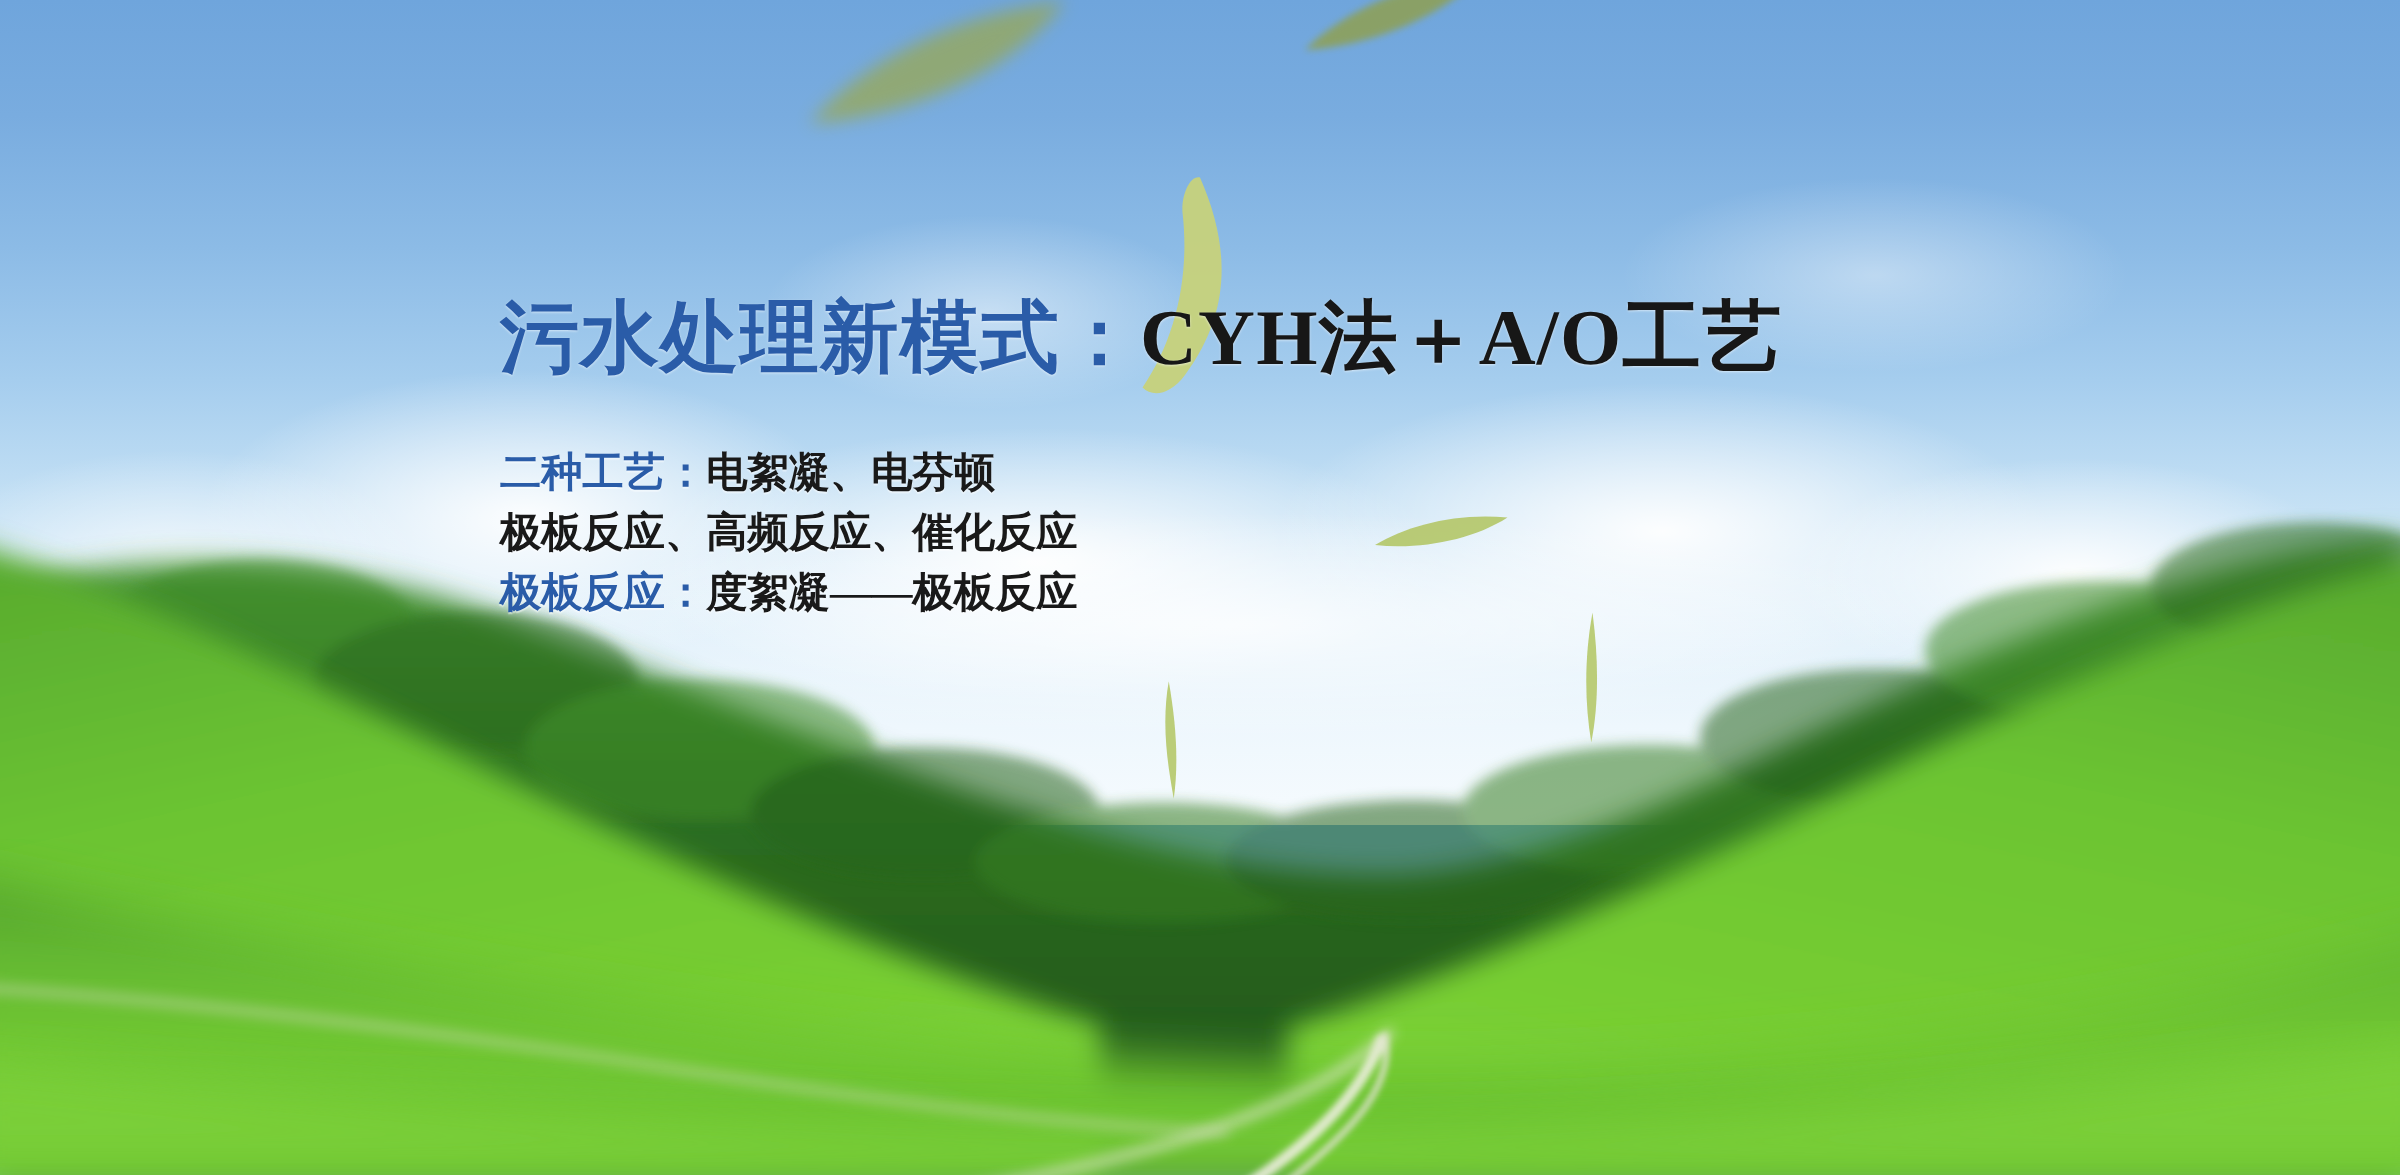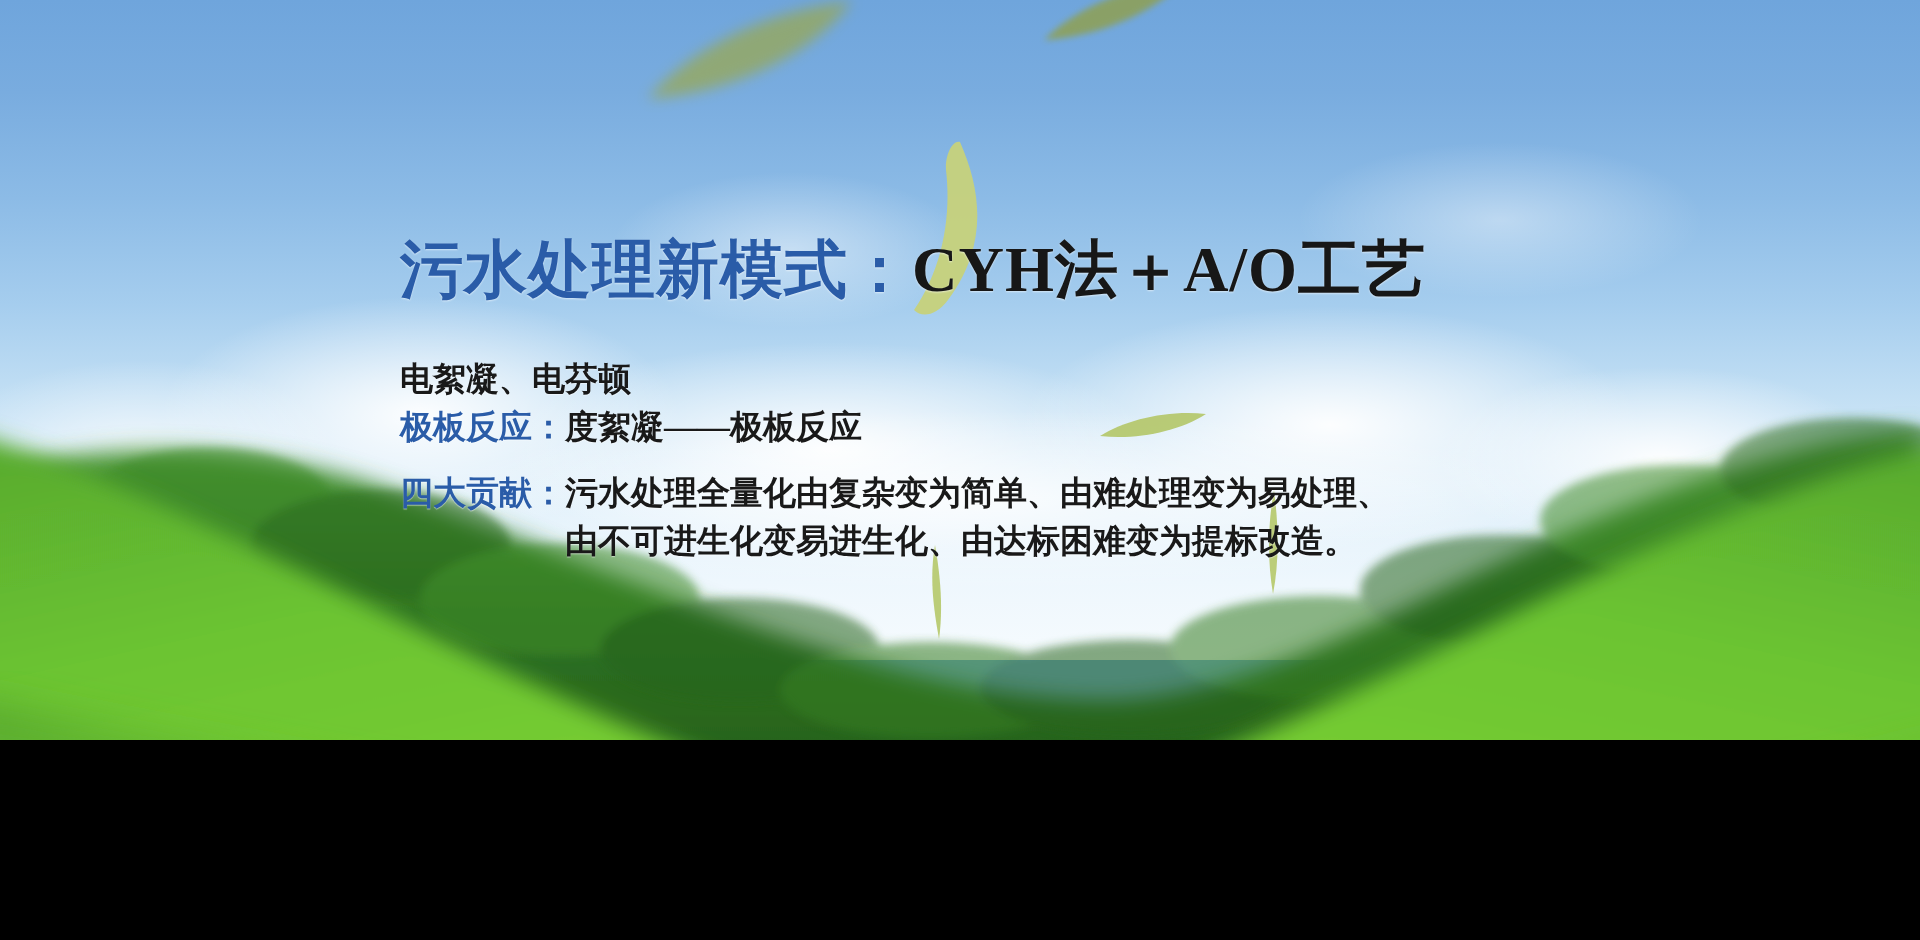--- a/index.html
+++ b/index.html
@@ -3,21 +3,21 @@
 <meta charset="utf-8">
 <style>
   html, body {
     margin: 0;
     padding: 0;
     background: #000;
   }
   #stage {
     position: relative;
     width: 1920px;
-    height: 740px;
+    height: 940px;
     overflow: hidden;
     font-family: "Liberation Serif", "DejaVu Serif", serif;
     background: #7fb4e4;
   }
 
   
   .sky {
     position: absolute;
     left: 0; top: 0;
     width: 1920px; height: 660px;
@@ -284,34 +284,32 @@
 
   <div class="content">
 
     <div class="title">
       <span class="cn">污水处理新模式：</span><span class="en">CYH法＋A/O工艺</span>
     </div>
 
     <div class="rows">
 
       <div class="row">
+        <span class="label">二种工艺：</span>
         <span class="body"><span>电絮凝、电芬顿</span></span>
       </div>
 
       <div class="row">
+        <span class="body"><span>极板反应、高频反应、催化反应</span></span>
       </div>
 
       <div class="row">
         <span class="label">极板反应：</span>
         <span class="body"><span class="l2">度絮凝——极板反应</span></span>
       </div>
 
       <div class="row-gap"></div>
 
-      <div class="row">
-        <span class="label">四大贡献：</span>
-        <span class="body"><span>污水处理全量化由复杂变为简单、由难处理变为易处理、</span><span class="l2">由不可进生化变易进生化、由达标困难变为提标改造。</span></span>
-      </div>
 
     </div>
   </div>
 
 </div>
 
 </body></html>

